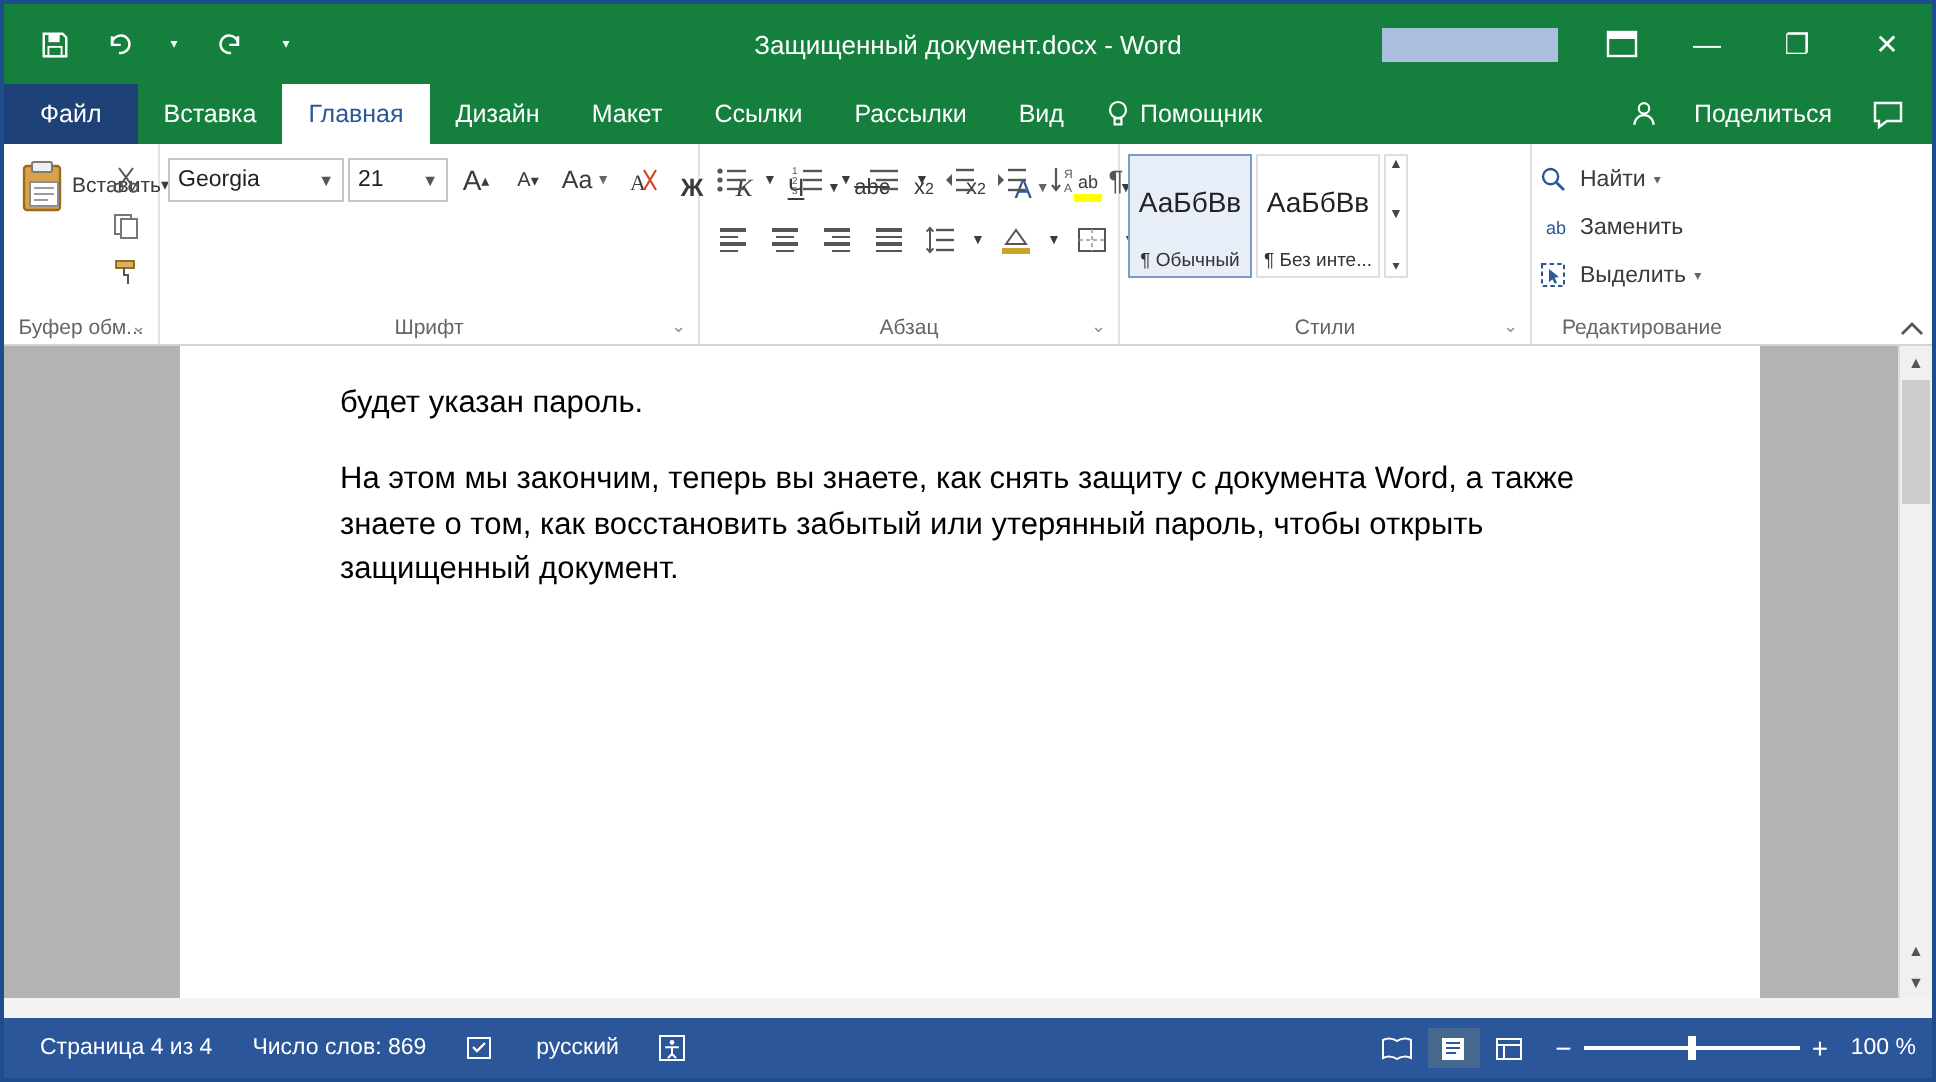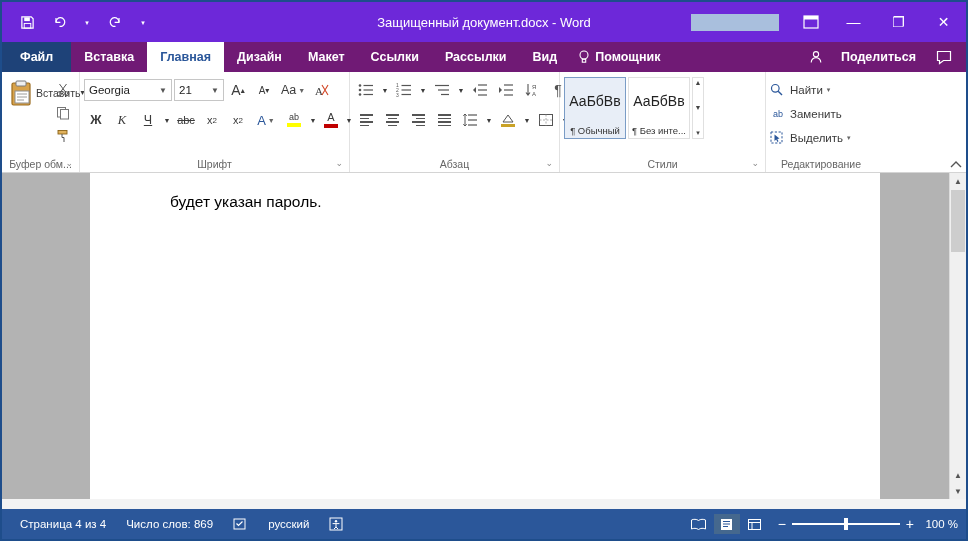--- a/index.html
+++ b/index.html
@@ -21,21 +21,21 @@
     border: 2px solid #1e4d8b;
     box-sizing: border-box;
     background: #f3f3f3;
     overflow: hidden;
   }
 
   
   .titlebar {
     position: relative;
     height: 40px;
-    background: #6d28d9;
+    background: #15803d;
     color: #ffffff;
     display: flex;
     align-items: center;
   }
   .tb-left {
     display: flex;
     align-items: center;
     padding-left: 10px;
     gap: 2px;
   }
@@ -86,25 +86,24 @@
     height: 40px;
     display: flex;
     align-items: center;
     justify-content: center;
     color: #fff;
   }
 
   
   .tabsbar {
     height: 30px;
-    background: #701a75;
+    background: #15803d;
     display: flex;
     align-items: flex-start;
     position: relative;
-    font-weight: bold;
   }
   .tab {
     height: 30px;
     padding: 0 13px;
     display: flex;
     align-items: center;
     font-size: 12.5px;
     color: #ffffff;
     white-space: nowrap;
   }
@@ -573,21 +572,21 @@
           </div>
         </div>
       </div>
       <div class="group-label">
         <span>Буфер обм...</span>
         <span class="dlg">⌄</span>
       </div>
     </div>
 
     <div class="group font-group">
-      <div class="group-body" style="flex-direction:column;">
+      <div class="group-body" style="flex-direction:row;">
         <div class="row row1">
           <div class="combo fontname">
             <span class="val">Georgia</span>
             <span class="arr">▼</span>
           </div>
           <div class="combo fontsize">
             <span class="val">21</span>
             <span class="arr">▼</span>
           </div>
           <div class="ico">
@@ -830,20 +829,23 @@
         </svg>
     </div>
   </div>
 
   <div class="docarea">
     <div class="page">
       <div class="doc-text">
         <p class="first">
           <span>будет указан пароль.</span>
         </p>
+        <p>
+          <span>На этом мы закончим, теперь вы знаете, как снять защиту с документа Word, а также знаете о том, как восстановить забытый или утерянный пароль, чтобы открыть защищенный документ.</span>
+        </p>
       </div>
     </div>
 
     <div class="vscroll">
       <div class="vs-btn">▲</div>
       <div class="vs-thumb"></div>
       <div class="vs-split">▲</div>
       <div class="vs-btn vs-bottom">▼</div>
     </div>
   </div>

